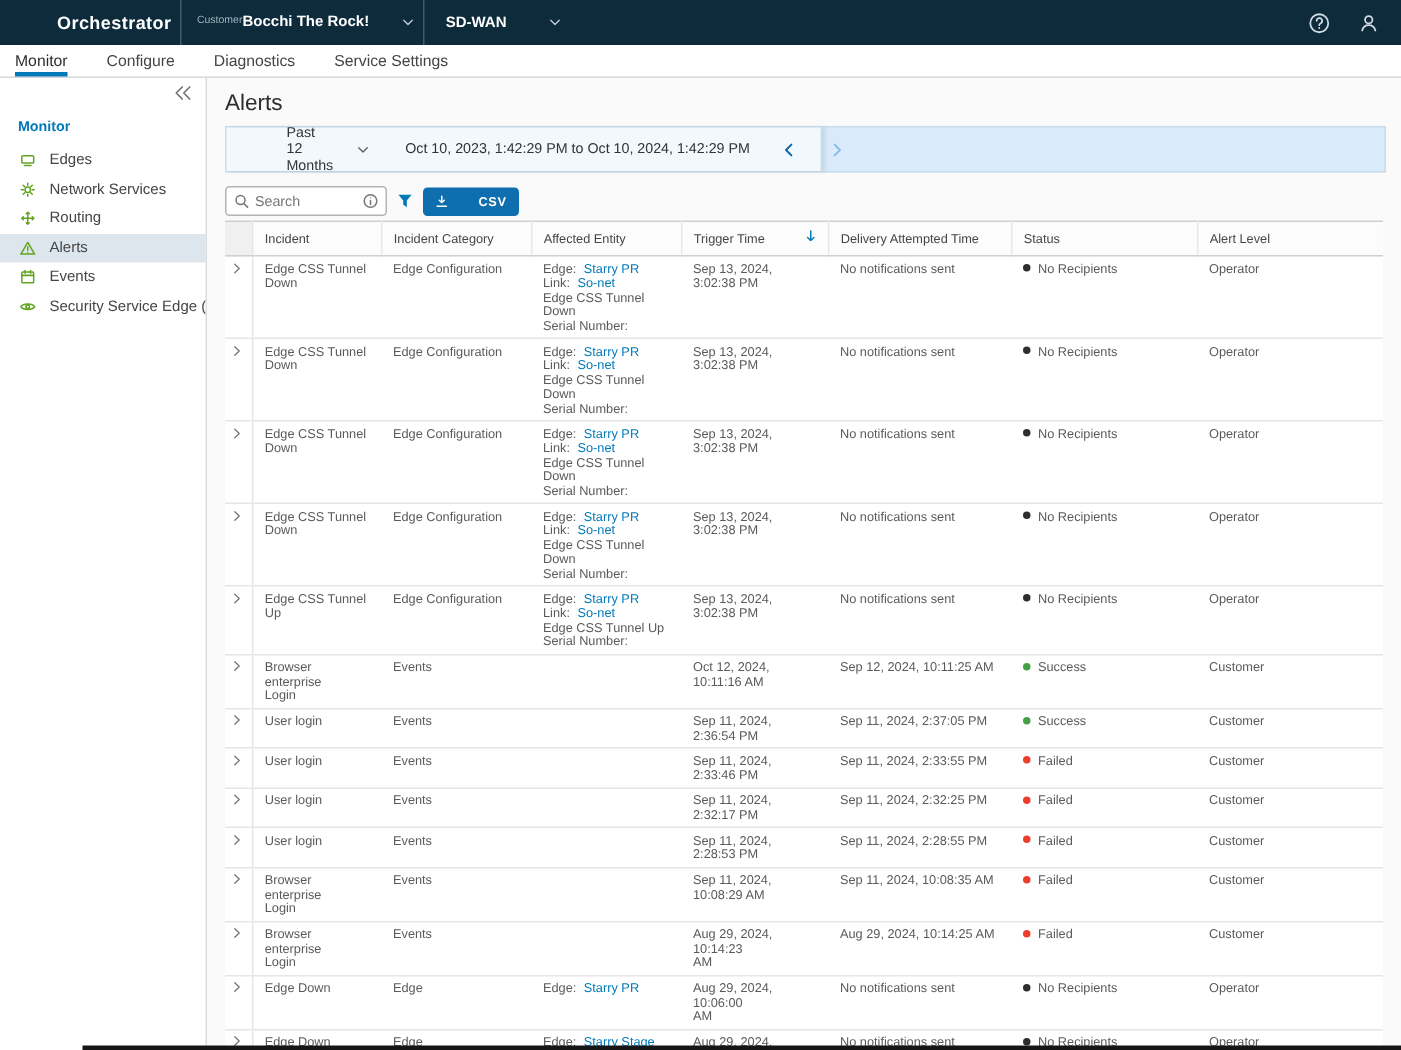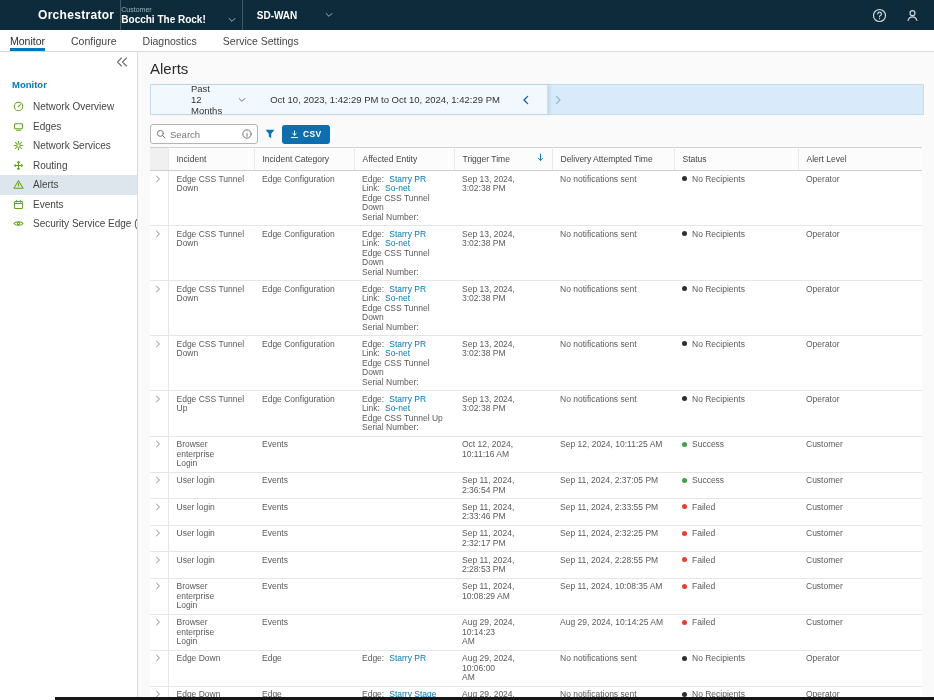--- a/index.html
+++ b/index.html
@@ -4,21 +4,21 @@
 <style>
   * { box-sizing: border-box; margin: 0; padding: 0; }
   html,body { width:934px; height:700px; overflow:hidden;
     font-family:"Liberation Sans", sans-serif; background:#fafafa; color:#454545; }
   .app { position:relative; width:934px; height:700px; }
 
   
   .topbar { height:30px; background:var(--header-bg); display:flex; align-items:center; color:#fff; }
   .brand { margin-left:38px; font-size:12px; font-weight:700; letter-spacing:.3px; }
   .tb-divider { width:1px; height:30px; background:rgba(255,255,255,.22); margin-left:6px; }
-  .customer { display:flex; flex-direction:column; justify-content:center; min-width:92px; cursor:pointer; }
+  .customer { margin-left:10px; display:flex; justify-content:center; min-width:92px; cursor:pointer; }
   .customer-label { font-size:7px; color:#9db2bd; line-height:9px; }
   .customer-row { display:flex; align-items:center; gap:22px; }
   .customer-name { font-size:10px; font-weight:600; line-height:12px; }
   .product { margin-left:14px; display:flex; align-items:center; gap:28px; cursor:pointer; }
   .product-name { font-size:10px; font-weight:600; }
   .caret { color:#c3d2da; display:inline-flex; }
   .tb-right { margin-left:auto; display:flex; align-items:center; gap:18px; margin-right:14px; color:#cfdbe2; }
   .tb-icon { display:inline-flex; cursor:pointer; }
 
   
@@ -47,21 +47,21 @@
   .range-nav { display:flex; align-items:center; gap:24px; margin-left:22px; }
   .nav-prev { color:#0a61a4; display:inline-flex; cursor:pointer; }
   .nav-next { color:#85bde7; display:inline-flex; cursor:pointer; }
 
   .toolbar { margin-top:9px; display:flex; align-items:center; height:20px; }
   .searchbox { width:108px; height:20px; background:#fff; border:1px solid #b4b4b4; border-radius:3px; display:flex; align-items:center; padding:0 5px; gap:4px; }
   .searchbox input { border:none; outline:none; flex:1; min-width:0; font-size:9.5px; font-family:inherit; color:#333; background:transparent; }
   .searchbox input::placeholder { color:#767676; }
   .mini-icon { display:inline-flex; color:#767676; flex-shrink:0; }
   .filter-btn { margin-left:7px; color:var(--accent); display:inline-flex; cursor:pointer; }
-  .csv-btn { margin-left:7px; height:19px; padding:0 8px; background:var(--csv-bg); border:none; border-radius:3px; color:#fff; font-size:8.5px; font-weight:700; letter-spacing:.4px; display:flex; align-items:center; gap:4px; cursor:pointer; font-family:inherit; }
+  .csv-btn { margin-left:7px; height:19px; padding:0 8px; background:var(--csv-bg); border:none; border-radius:3px; color:#fff; font-size:8.5px; font-weight:700; letter-spacing:.4px; display:flex; align-items:center; gap:20px; cursor:pointer; font-family:inherit; }
 
   
   table { margin-top:3px; width:772px; border-collapse:collapse; table-layout:fixed; background:#fff; }
   thead th { border-top:1px solid #cfcfcf; border-bottom:1px solid #cfcfcf; border-right:1px solid #e8e8e8; background:#fcfcfc; font-size:8.5px; font-weight:400; color:#454545; text-align:left; padding:6px 8px; cursor:pointer; }
   thead th:last-child { border-right:none; }
   thead th.expander-h { background:#f0f0f0; }
   tbody td { border-bottom:1px solid #e6e6e6; font-size:8.5px; line-height:9.5px; color:#5a5a5a; vertical-align:top; padding:3.5px 8px 3px 8px; }
   td.expander-c { border-right:1px solid #e6e6e6; color:#737373; padding-left:5px; cursor:pointer; }
   .pre { white-space:pre-line; }
   .sort-arrow { float:right; color:var(--accent); display:inline-flex; margin-top:-1px; }
@@ -129,30 +129,20 @@
       <span class="collapse-btn" id="collapse-btn">
           <svg width="12" height="10" viewBox="0 0 12 10" fill="none" stroke="currentColor" stroke-width="1.1" stroke-linecap="round" stroke-linejoin="round">
             <path d="M5.5 1 1.5 5l4 4M10.5 1 6.5 5l4 4"></path>
           </svg>
         </span>
       <div class="side-section">Monitor</div>
       <ul class="side-list" id="side-list">
           <li class="side-item">
             <span class="side-icon">
               <svg width="11" height="11" viewBox="0 0 12 12" fill="none" stroke="currentColor" stroke-width="1.1" stroke-linecap="round" stroke-linejoin="round">
-                <circle cx="6" cy="6" r="4.6"></circle>
-                <path d="M6 6 8.2 3.8"></path>
-                <circle cx="6" cy="6" r=".7" fill="currentColor" stroke="none"></circle>
-              </svg>
-            </span>
-            <span>Network Overview</span>
-          </li>
-          <li class="side-item">
-            <span class="side-icon">
-              <svg width="11" height="11" viewBox="0 0 12 12" fill="none" stroke="currentColor" stroke-width="1.1" stroke-linecap="round" stroke-linejoin="round">
                 <rect x="1.7" y="3.1" width="8.6" height="5.3" rx=".8"></rect>
                 <path d="M3.6 10.2h4.8"></path>
               </svg>
             </span>
             <span>Edges</span>
           </li>
           <li class="side-item">
             <span class="side-icon">
               <svg width="11" height="11" viewBox="0 0 12 12" fill="none" stroke="currentColor" stroke-width="1.1" stroke-linecap="round" stroke-linejoin="round">
                 <circle cx="6" cy="6" r="2"></circle>

